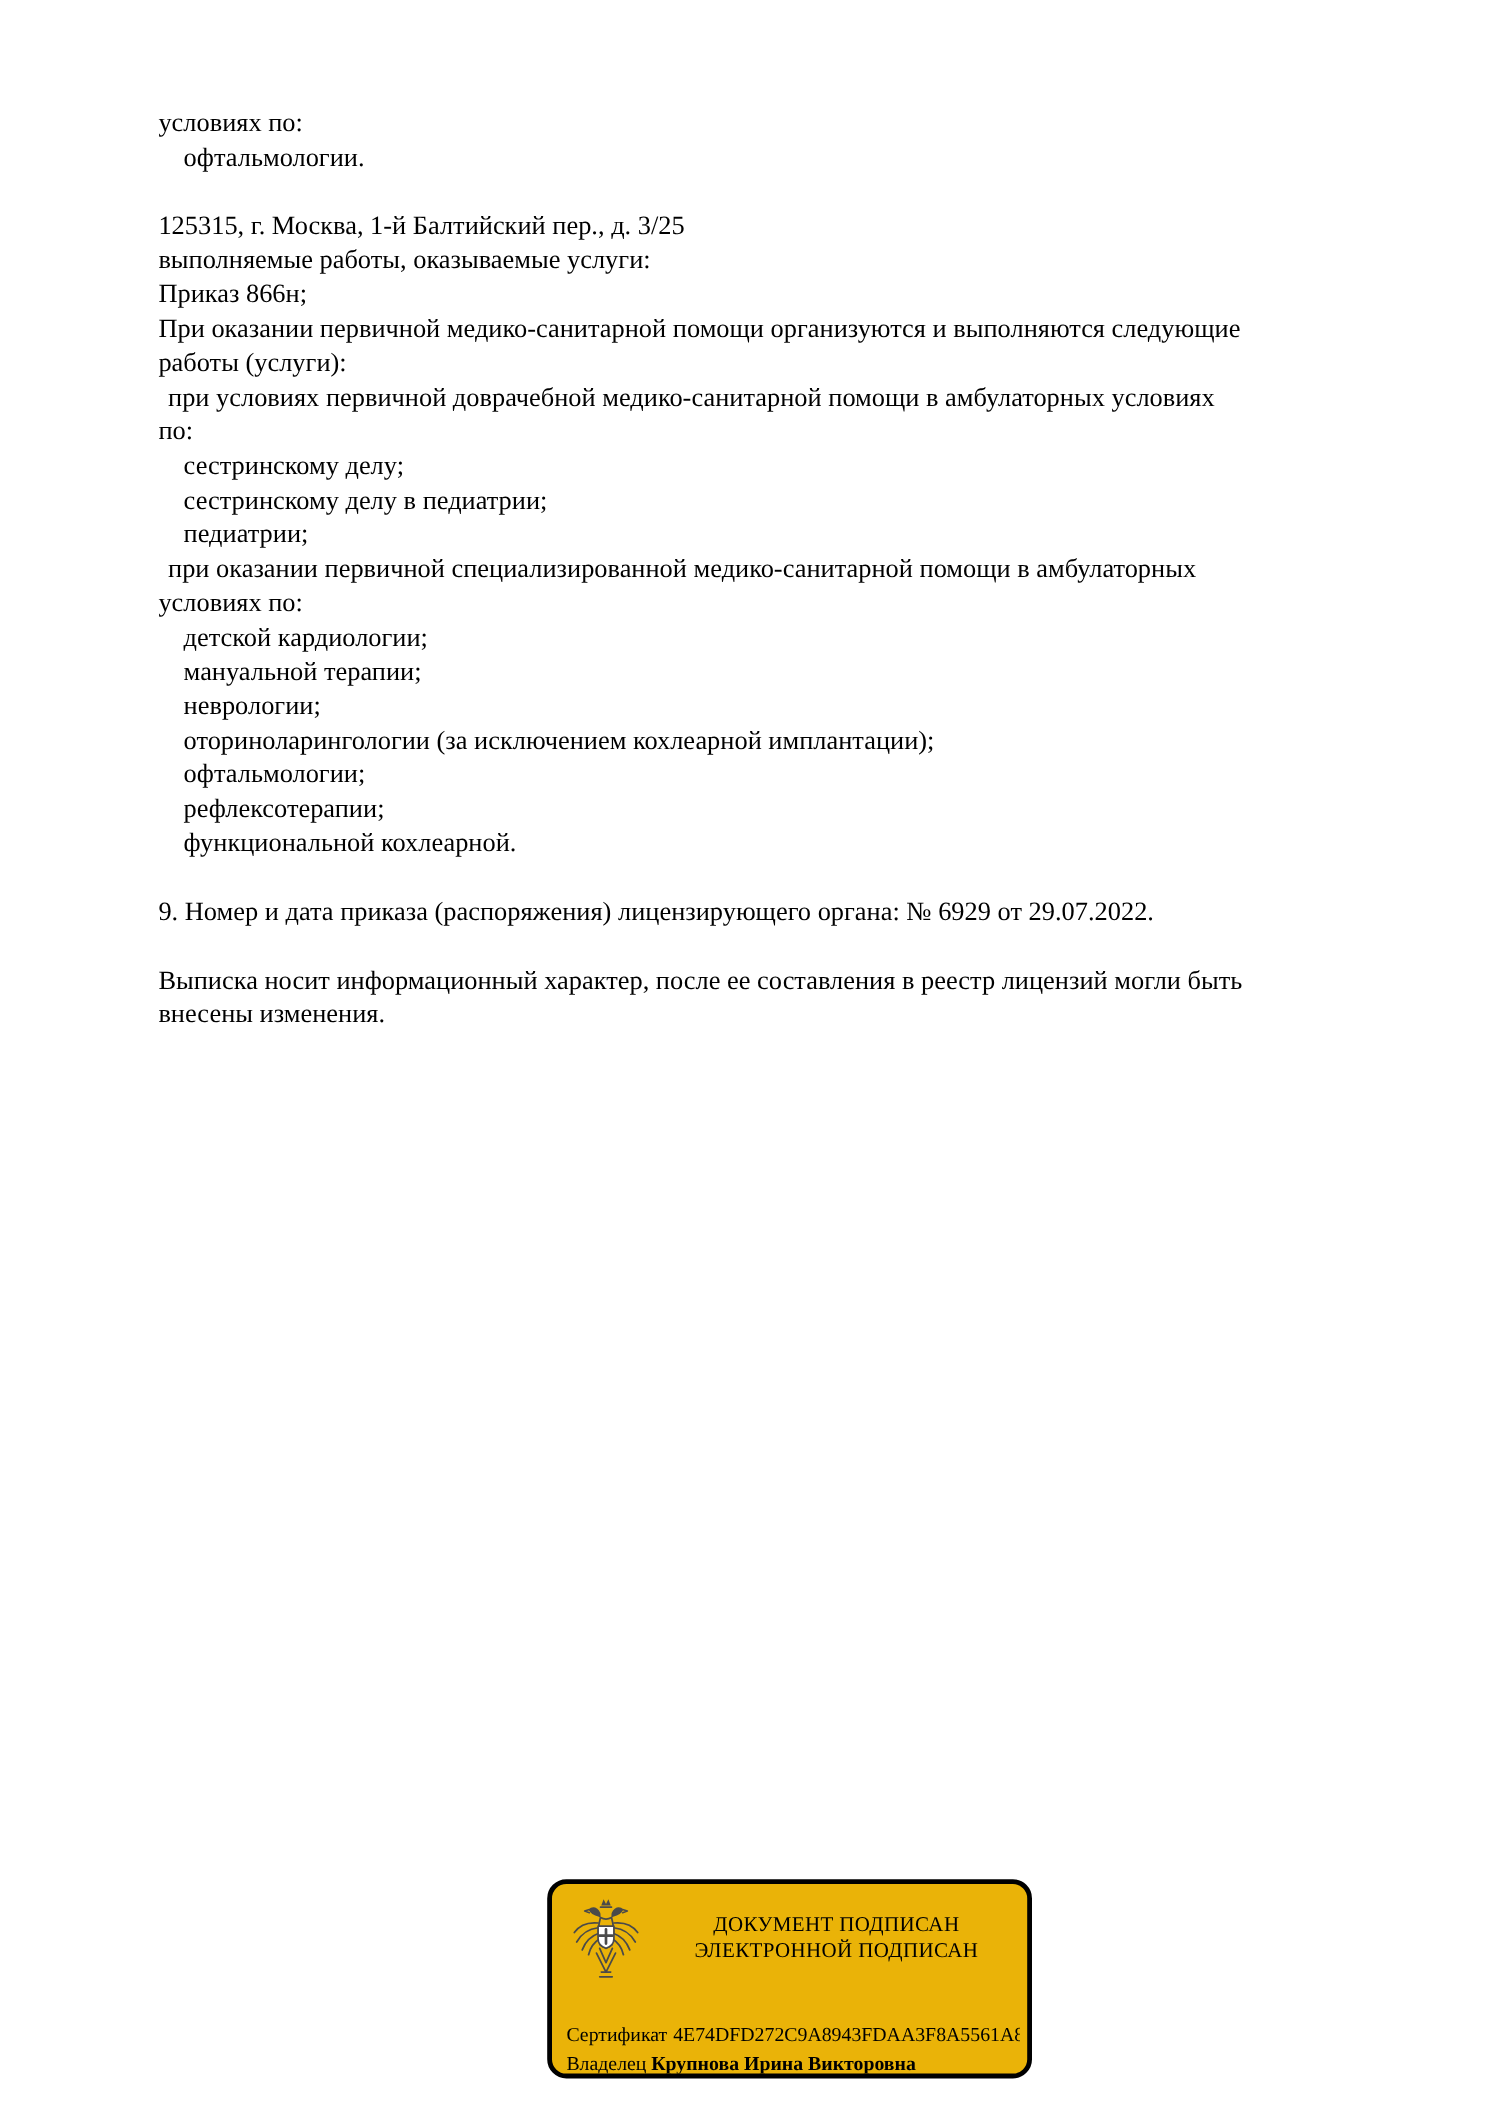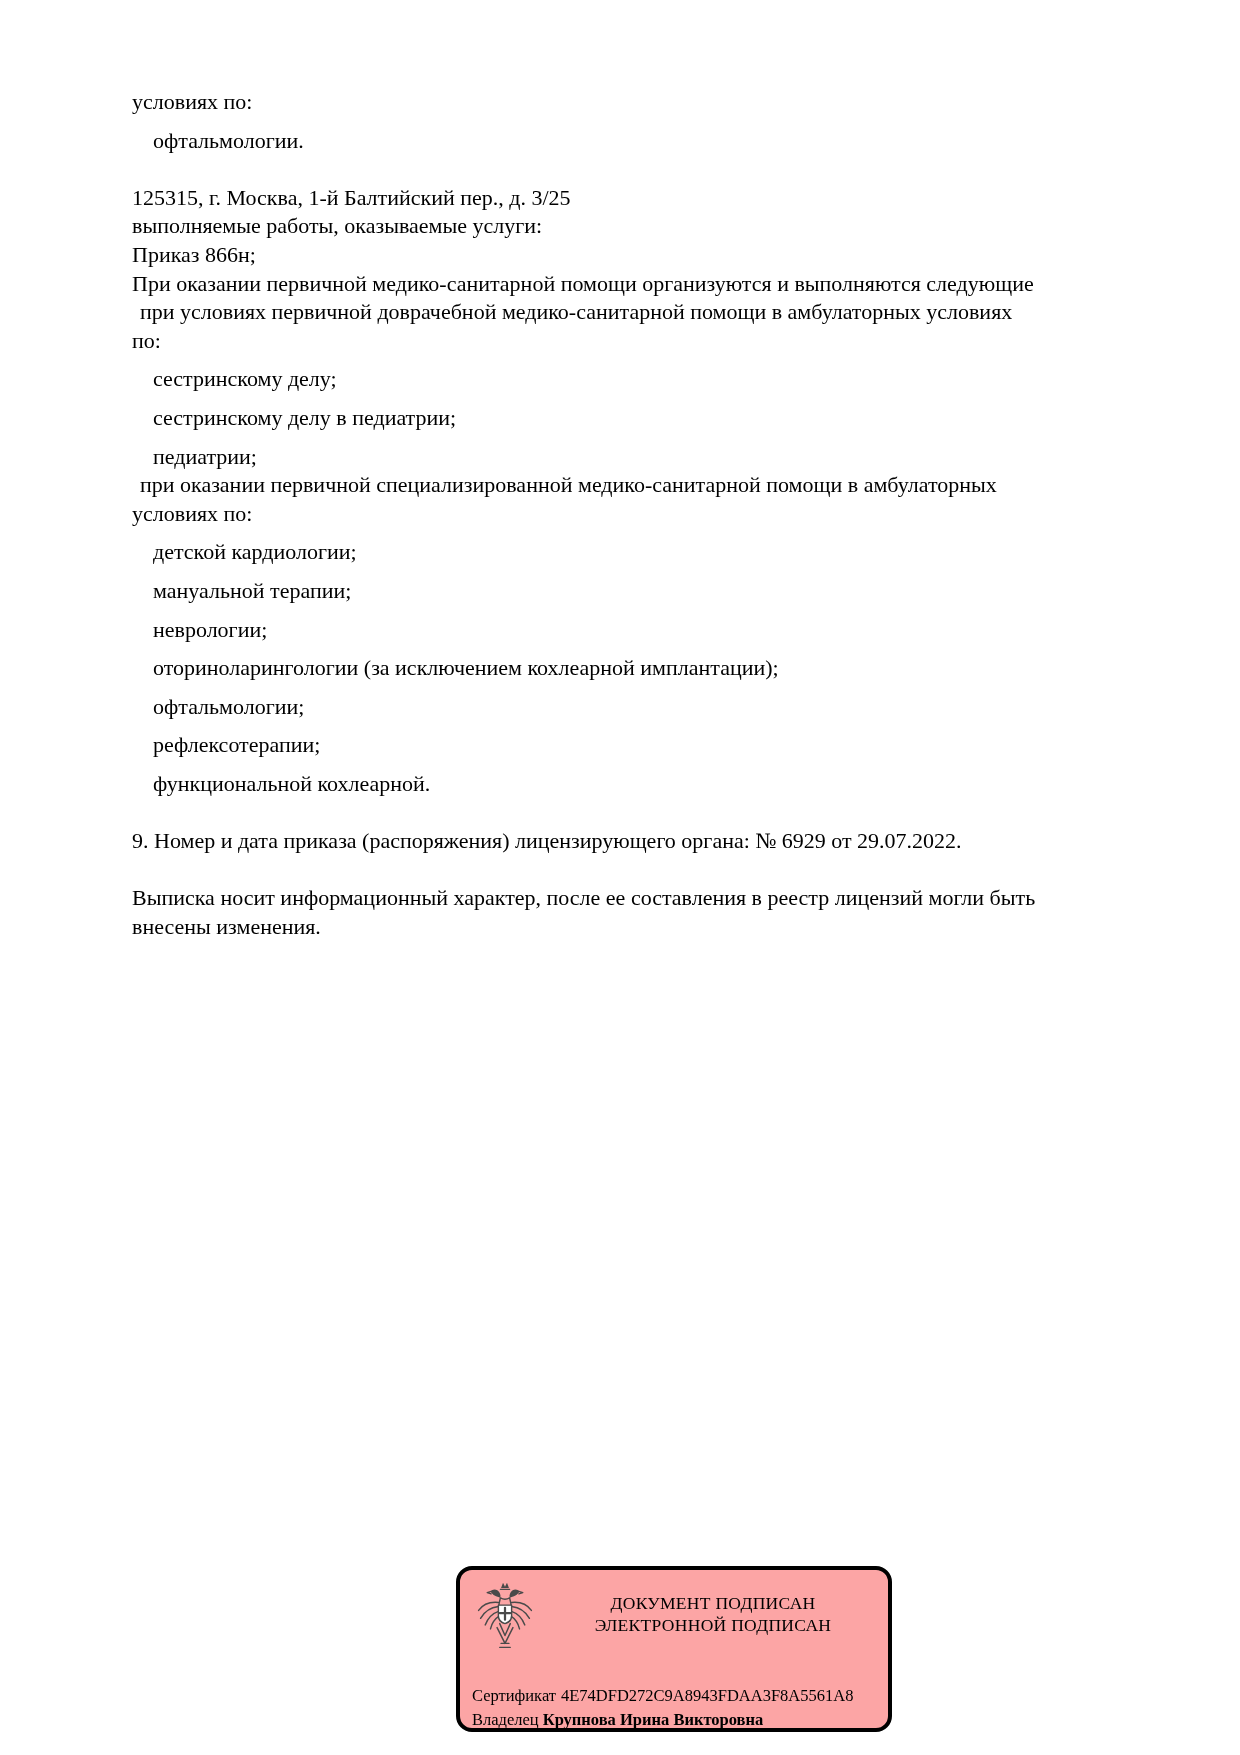--- a/index.html
+++ b/index.html
@@ -15,30 +15,30 @@
   .doc-text {
     position:absolute;
     left:132px; top:88px;
     width:990px;
     font-size:22px;
     line-height:28.6px;
   }
   .doc-text .line { white-space:pre; min-height:28.6px; }
   .doc-text .indent-0 { padding-left:0; }
   .doc-text .indent-1 { padding-left:8px; }
-  .doc-text .indent-2 { padding-left:21px;margin-top:10px; }
+  .doc-text .indent-2 { padding-left:21px; }
 
   
   .stamp {
     position:absolute;
     left:456px; top:1566px;
-    width:436px; height:166px;
+    width:404px; height:166px;
     border:4px solid #000;
     border-radius:16px;
-    background:#fca5a5;
+    background:#eab308;
     padding:9px 6px 6px 12px;
     overflow:hidden;
   }
   .stamp-top { display:flex; gap:6px; height:86px; }
   .emblem { width:66px; height:80px; flex:0 0 auto; }
   .emblem svg { width:66px; height:80px; display:block; }
   .stamp-title {
     flex:1;
     text-align:center;
     padding-top:13px;
@@ -61,20 +61,21 @@
 <body>
 
 <div class="doc-text">
     <div class="line indent-0">условиях по:</div>
     <div class="line indent-2">офтальмологии.</div>
     <div class="line indent-0">&nbsp;</div>
     <div class="line indent-0">125315, г. Москва, 1-й Балтийский пер., д. 3/25</div>
     <div class="line indent-0">выполняемые работы, оказываемые услуги:</div>
     <div class="line indent-0">Приказ 866н;</div>
     <div class="line indent-0">При оказании первичной медико-санитарной помощи организуются и выполняются следующие</div>
+    <div class="line indent-0">работы (услуги):</div>
     <div class="line indent-1">при условиях первичной доврачебной медико-санитарной помощи в амбулаторных условиях</div>
     <div class="line indent-0">по:</div>
     <div class="line indent-2">сестринскому делу;</div>
     <div class="line indent-2">сестринскому делу в педиатрии;</div>
     <div class="line indent-2">педиатрии;</div>
     <div class="line indent-1">при оказании первичной специализированной медико-санитарной помощи в амбулаторных</div>
     <div class="line indent-0">условиях по:</div>
     <div class="line indent-2">детской кардиологии;</div>
     <div class="line indent-2">мануальной терапии;</div>
     <div class="line indent-2">неврологии;</div>

